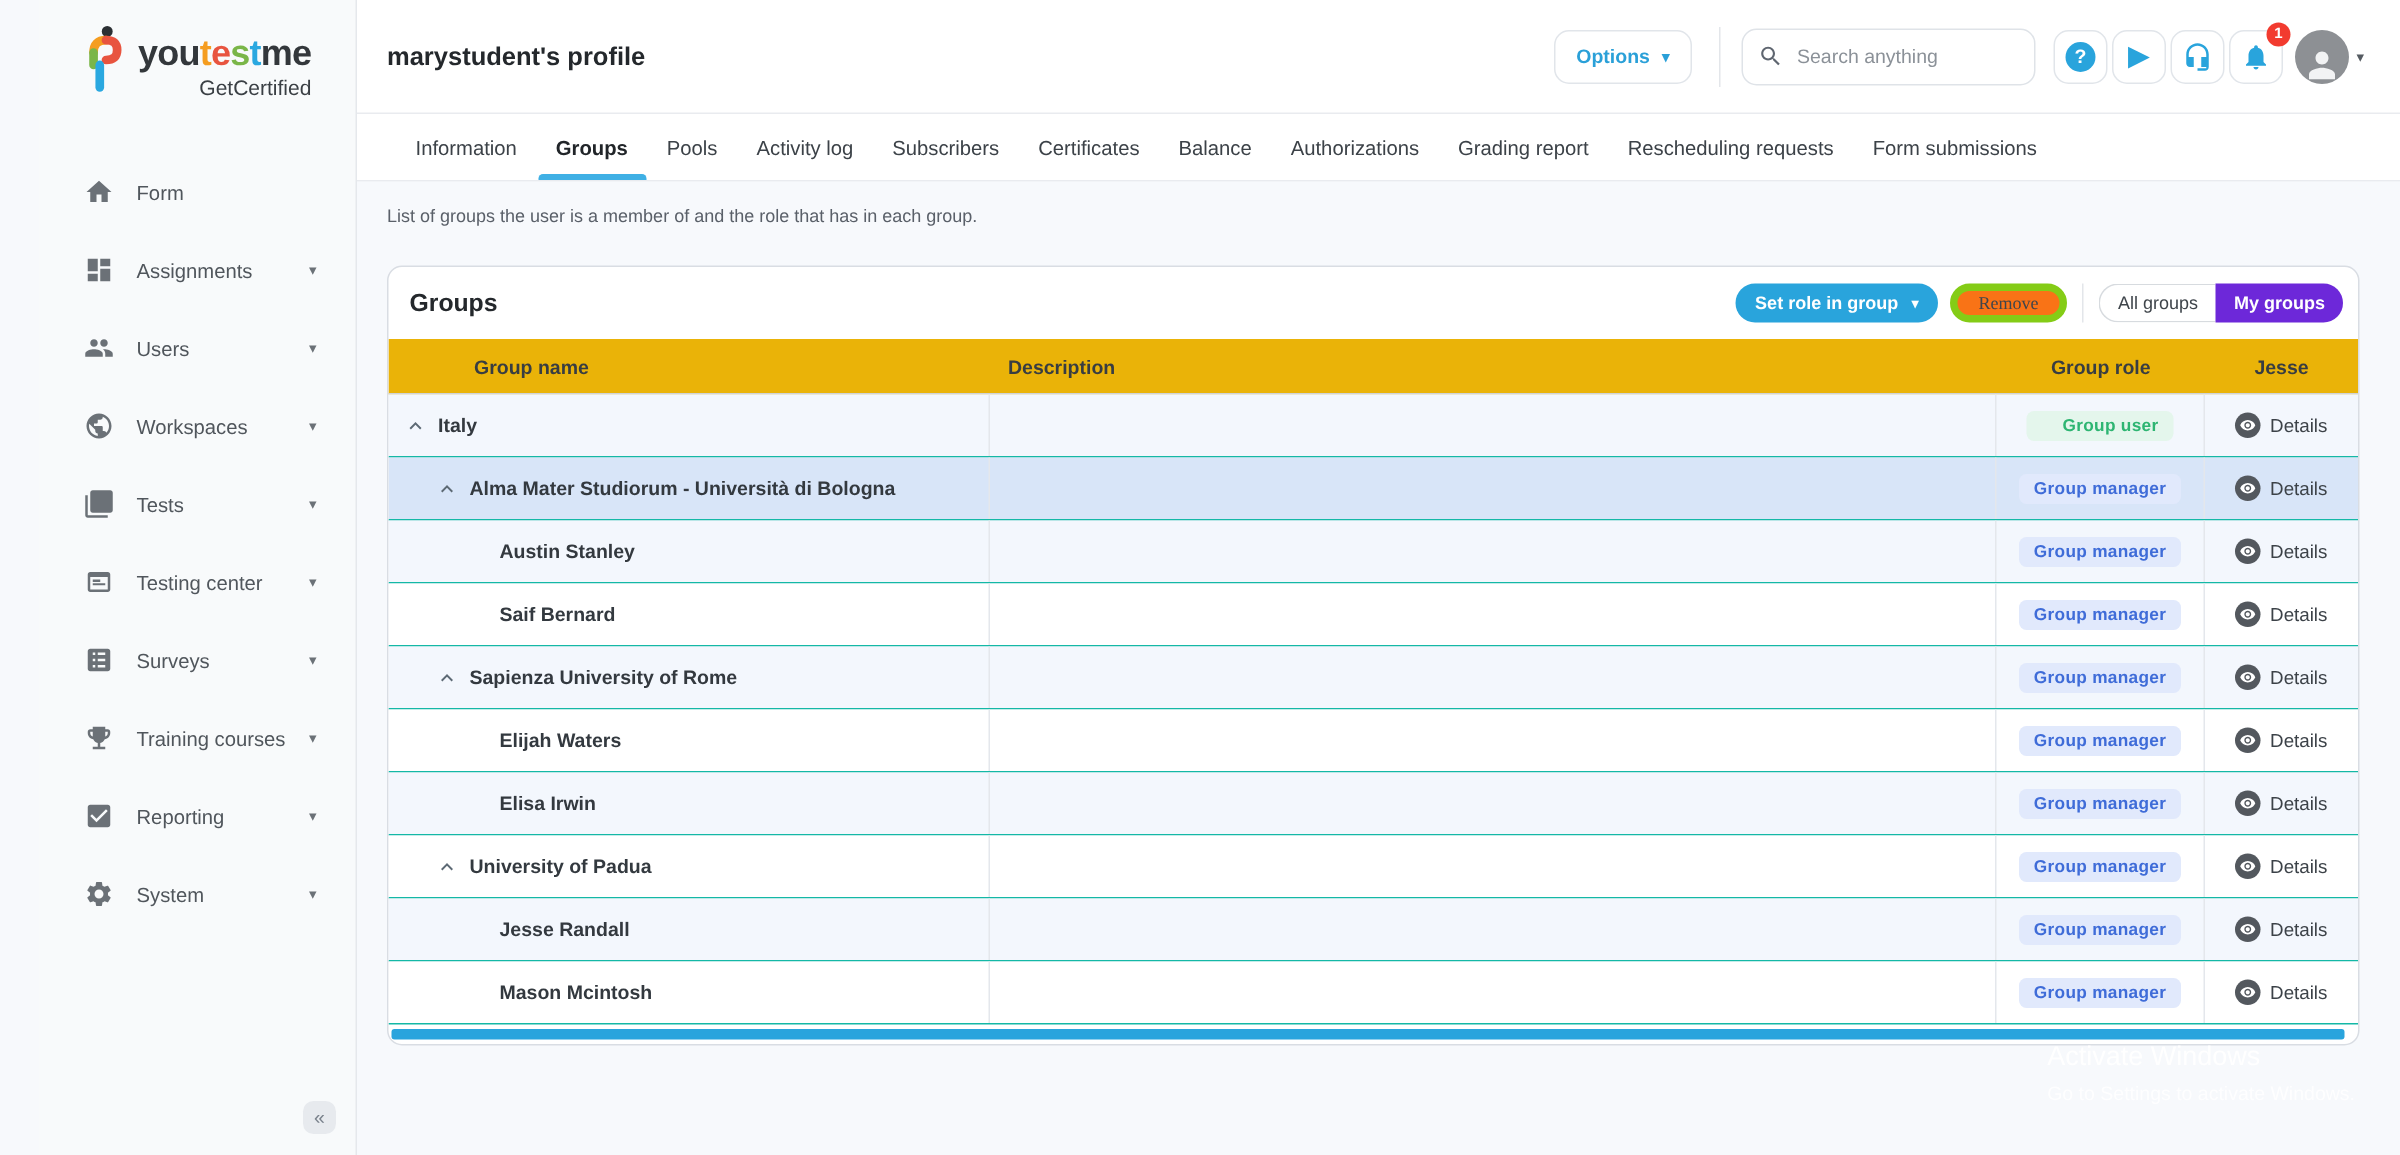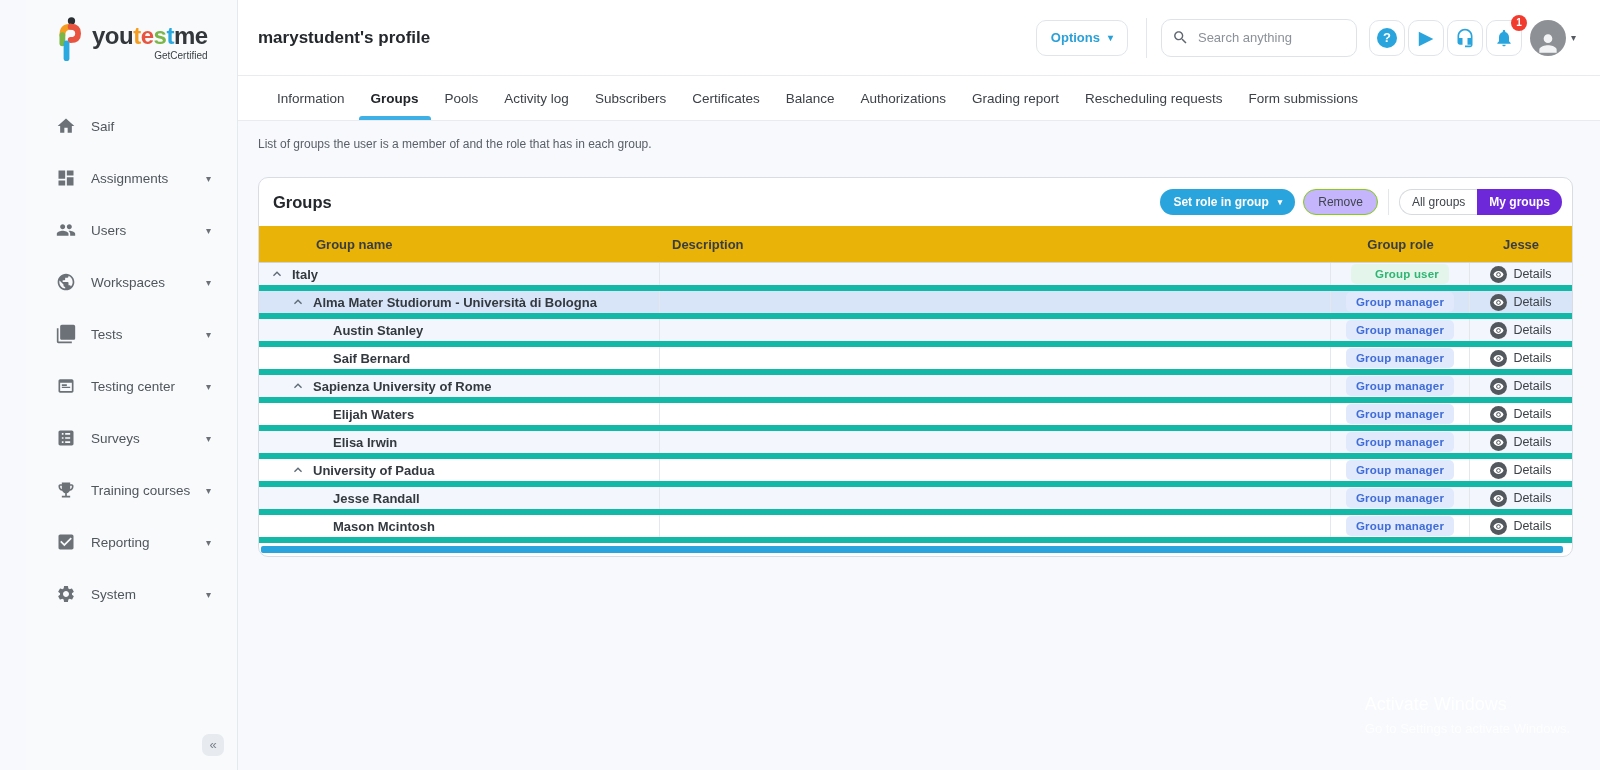--- a/index.html
+++ b/index.html
@@ -7,21 +7,21 @@
   body { font-family:"Liberation Sans", sans-serif; background:#f7f9fc; color:#33383d; position:relative; }
 
   .app { display:flex; width:100%; height:100%;margin-left:26px; }
 
   
   .sidebar { width:212px; min-width:212px; height:100%; background:#f8fafb; border-right:1px solid #e5e8ec; position:relative; }
   .logo { display:flex; align-items:flex-start; gap:8px; padding:16px 0 0 28px; }
   .logo-mark { width:30px; height:48px; }
   .brand { display:flex; flex-direction:column; align-items:flex-end; margin-top:8px; }
   .brand-text { font-size:24px; font-weight:700; letter-spacing:-0.5px; line-height:24px; }
-  .brand-sub { font-size:10px; color:#3a3f44; margin-top:2px; }
+  .brand-sub { font-size:14px; color:#3a3f44; margin-top:2px; }
   .nav { margin-top:36px; }
   .nav-item { display:flex; align-items:center; height:52px; padding:0 26px 0 30px; cursor:pointer; color:#5c6369; }
   .nav-item svg { width:20px; height:20px; fill:#6b7177; flex:none; }
   .nav-label { font-size:13.5px; margin-left:15px; color:#50565c; }
   .nav-caret { margin-left:auto; font-size:10px; color:#6b7177; }
   .collapse-btn { position:absolute; right:13px; bottom:14px; width:22px; height:22px; border-radius:7px; background:#e7eaee; border:none; color:#7a828c; font-size:13px; line-height:20px; cursor:pointer; }
 
   
   .main { flex:1; display:flex; flex-direction:column; position:relative; }
   .topbar { height:76px; background:#ffffff; border-bottom:1px solid #e9ebef; display:flex; align-items:center; padding:0 50px 0 20px; }
@@ -53,33 +53,33 @@
   .content { flex:1; padding:16px 0 0 20px; position:relative; }
   .description { font-size:12px; color:#5a6069; margin-bottom:26px; }
 
   .panel { width:1315px; background:#fff; border:1px solid #d9dde3; border-radius:10px; overflow:hidden; }
   .panel-header { height:48px; display:flex; align-items:center; padding:0 10px 0 14px; }
   .panel-title { font-size:16.5px; font-weight:700; color:#24282c; }
   .panel-actions { margin-left:auto; display:flex; align-items:center; }
   .btn { height:26px; font-size:12px; font-family:"Liberation Sans", sans-serif; display:flex; align-items:center; cursor:pointer; }
   .btn-primary { background:#29a4dc; color:#fff; font-weight:700; border:none; border-radius:14px; padding:0 13px; gap:9px; }
   .btn-primary .caret { font-size:9px; }
-  .btn-outline { background:#c4b5fd; color:#3f454b; border:1px solid #84cc16; border-radius:14px; padding:0 14px; margin-left:8px; }
+  .btn-outline { background:#f97316; color:#3f454b; border:5px solid #84cc16; border-radius:14px; padding:0 14px; margin-left:8px;font-family:Liberation Serif, serif; }
   .seg-divider { width:1px; height:26px; background:#e3e6ea; margin:0 10px; }
   .segmented { display:flex; }
   .seg-left { background:#fff; color:#3f454b; border:1px solid #d7dbdf; border-right:none; border-radius:14px 0 0 14px; padding:0 12px; }
   .seg-right { background:#6d28d9; color:#fff; font-weight:700; border:none; border-radius:0 14px 14px 0; padding:0 12px; }
 
   
   .thead { display:grid; grid-template-columns:401px 671px 139px 1fr; height:37px; background:#eab308; border-bottom:1px solid #cfd3d8; font-size:13px; font-weight:700; color:#383d42; }
   .th { display:flex; align-items:center; }
   .th:first-child { padding-left:57px; }
   .th:nth-child(2) { padding-left:12px; }
   .th:nth-child(3), .th:nth-child(4) { justify-content:center; }
-  .trow { display:grid; grid-template-columns:401px 671px 139px 1fr; height:28px; border-bottom:6px solid #14b8a6; cursor:pointer; }
+  .trow { display:grid; grid-template-columns:401px 671px 139px 1fr; height:42px; border-bottom:1px solid #14b8a6; cursor:pointer; }
   .trow.bg-tint { background:#f3f7fd; }
   .trow.bg-white { background:#ffffff; }
   .trow.bg-selected { background:#d8e5f8; }
   .td { display:flex; align-items:center; border-right:1px solid #e4e7ec; height:100%; }
   .td:last-child { border-right:none; }
   .td-name { font-size:13px; font-weight:700; color:#33393f; }
   .td-name .tree-caret { width:16px; height:16px; margin-right:7px; flex:none; }
   .td-name .tree-caret svg { width:16px; height:16px; fill:#5d6a75; }
   .lvl-1 { padding-left:10px; }
   .lvl-2 { padding-left:31px; }
@@ -118,21 +118,21 @@
       <div class="brand">
         <div class="brand-text" id="brand-text"><span style="color:#33373b">you</span><span style="color:#f59d20">t</span><span style="color:#e8543f">e</span><span style="color:#7ab648">s</span><span style="color:#2aa8e0">t</span><span style="color:#33373b">me</span></div>
         <div class="brand-sub">GetCertified</div>
       </div>
     </div>
     <nav class="nav" id="sidebar-nav">
         <div class="nav-item">
           <svg viewBox="0 0 24 24">
             <path d="M10 20v-6h4v6h5v-8h3L12 3 2 12h3v8z"></path>
           </svg>
-          <span class="nav-label">Saif</span>
+          <span class="nav-label">Form</span>
         </div>
         <div class="nav-item">
           <svg viewBox="0 0 24 24">
             <path d="M3 13h8V3H3v10zm0 8h8v-6H3v6zm10 0h8V11h-8v10zm0-18v6h8V3h-8z"></path>
           </svg>
           <span class="nav-label">Assignments</span>
           <span class="nav-caret">▾</span>
         </div>
         <div class="nav-item">
           <svg viewBox="0 0 24 24">

